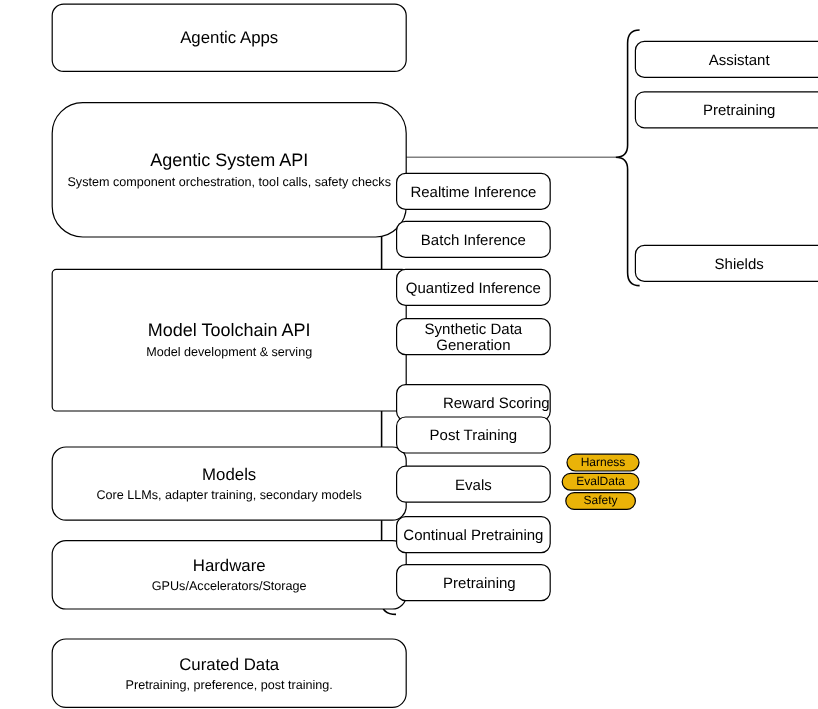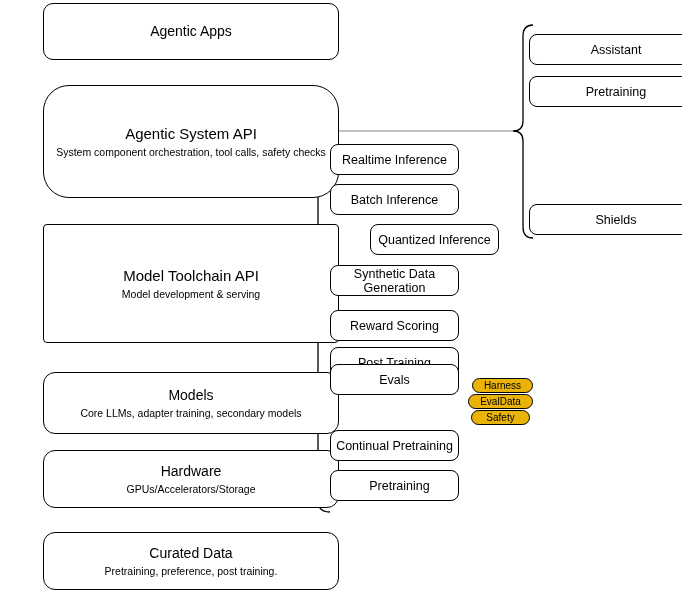--- a/index.html
+++ b/index.html
@@ -101,33 +101,33 @@
     <div class="title">Curated Data</div>
     <div class="subtitle">Pretraining, preference, post training.</div>
   </div>
 
   <div class="mnode" style="top:144px;">
     <span>Realtime Inference</span>
   </div>
   <div class="mnode" style="top:184px;">
     <span>Batch Inference</span>
   </div>
-  <div class="mnode" style="top:224px;margin-left:40px;">
+  <div class="mnode" style="top:224px;">
     <span>Quantized Inference</span>
   </div>
   <div class="mnode" style="top:265px;">
     <span>Synthetic Data Generation</span>
   </div>
-  <div class="mnode" style="top:310px;">
+  <div class="mnode" style="top:320px;justify-content:flex-end;">
     <span>Reward Scoring</span>
   </div>
   <div class="mnode" style="top:347px;align-items:center;">
     <span>Post Training</span>
   </div>
-  <div class="mnode" style="top:364px;">
+  <div class="mnode" style="top:388px;">
     <span>Evals</span>
   </div>
   <div class="mnode" style="top:430px;">
     <span>Continual Pretraining</span>
   </div>
   <div class="mnode" style="top:470px;padding-left:10px;">
     <span>Pretraining</span>
   </div>
 
   <div class="pill" style="left:472px;top:378px;width:61px;">

